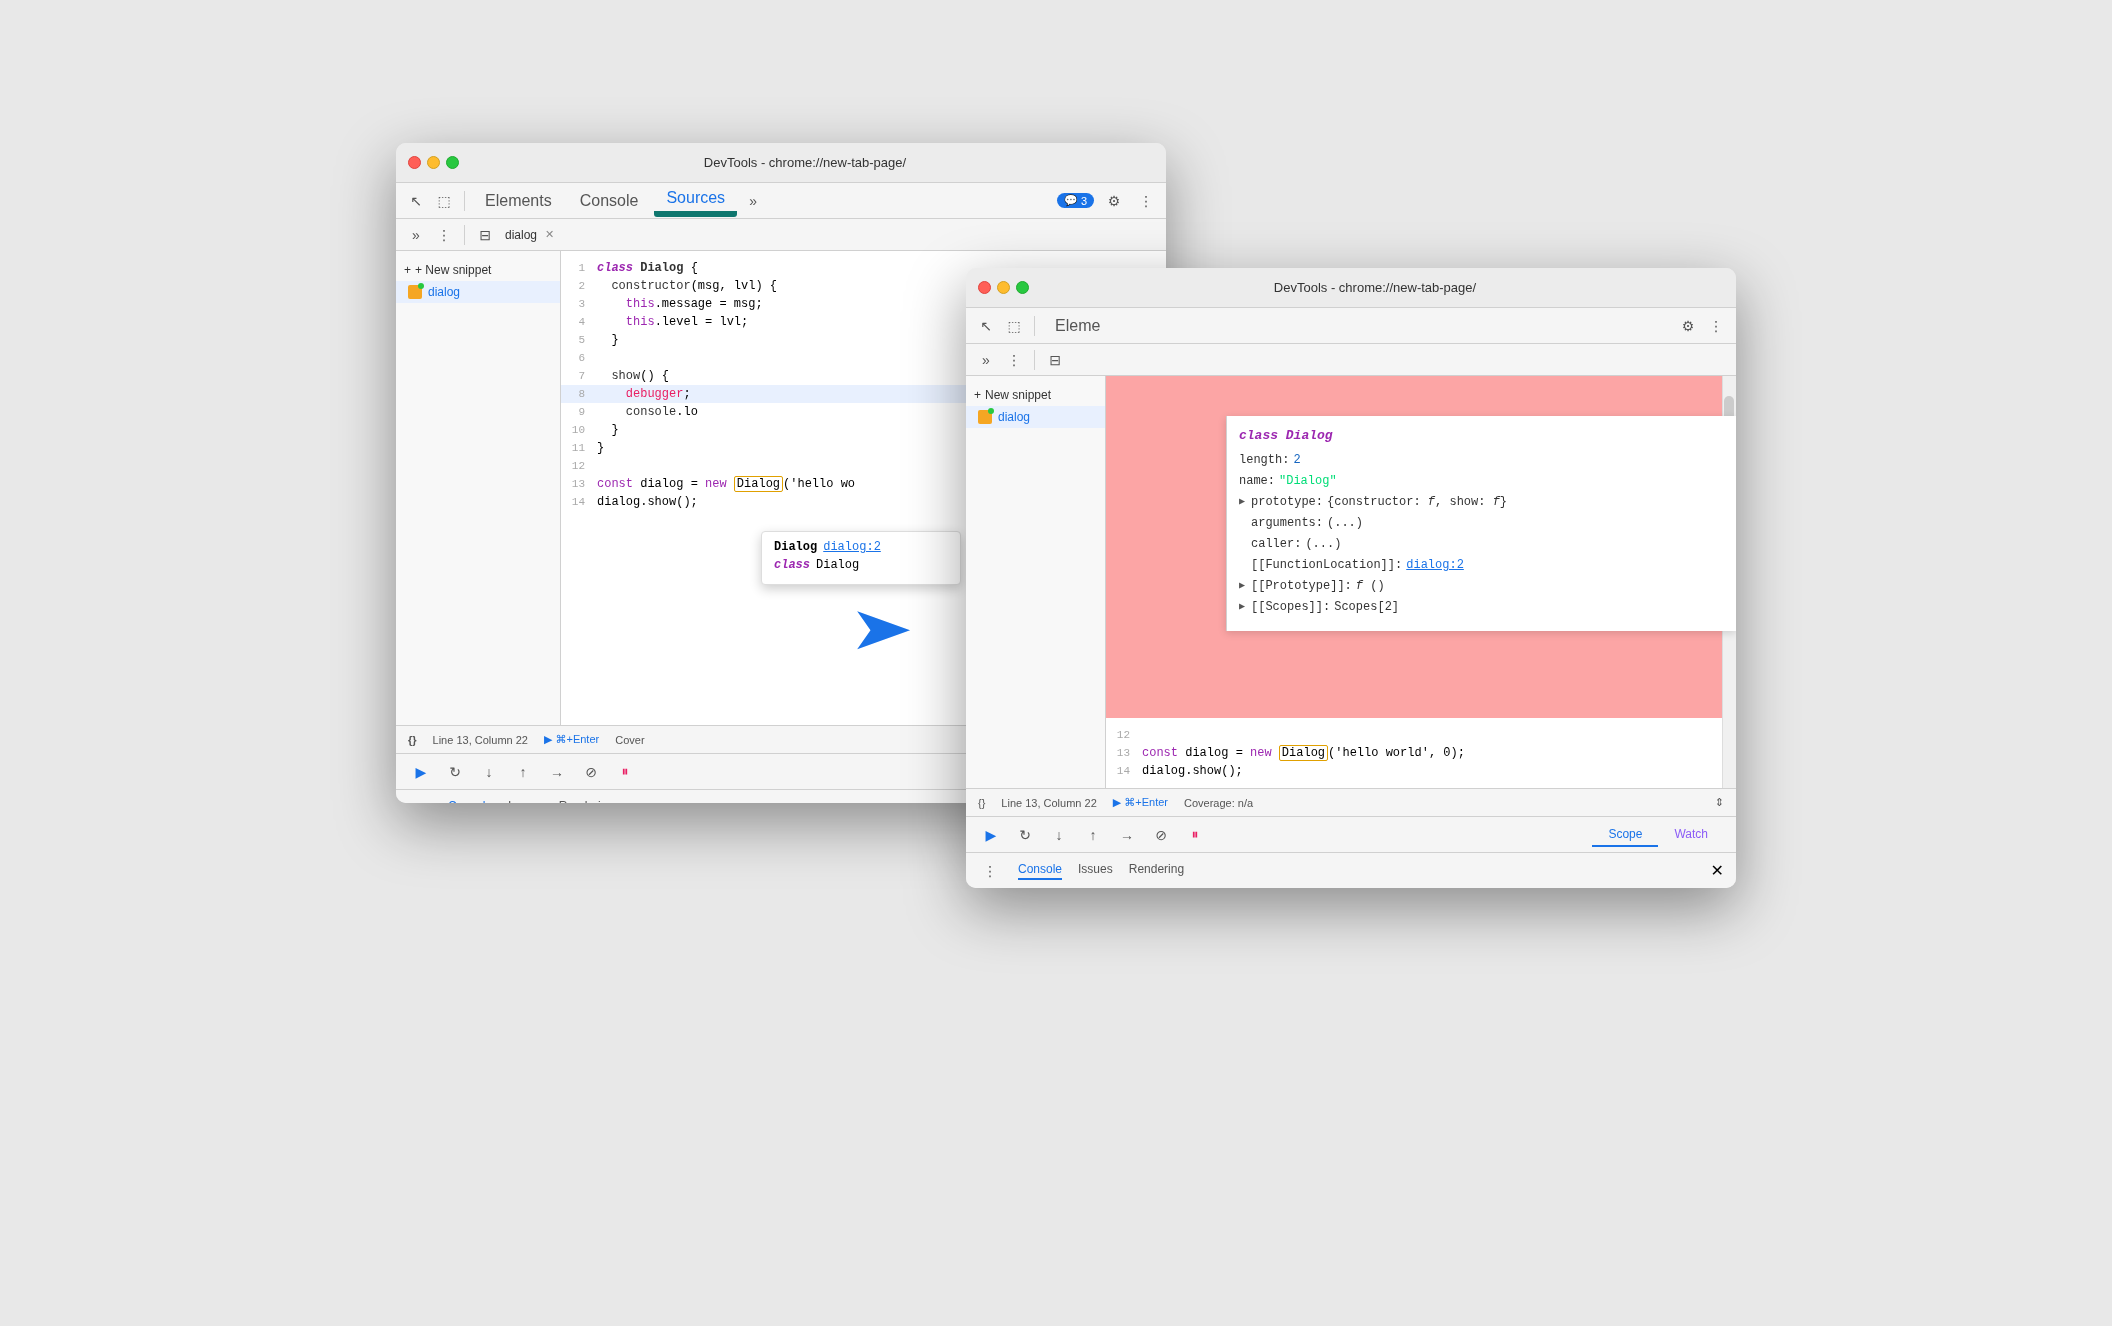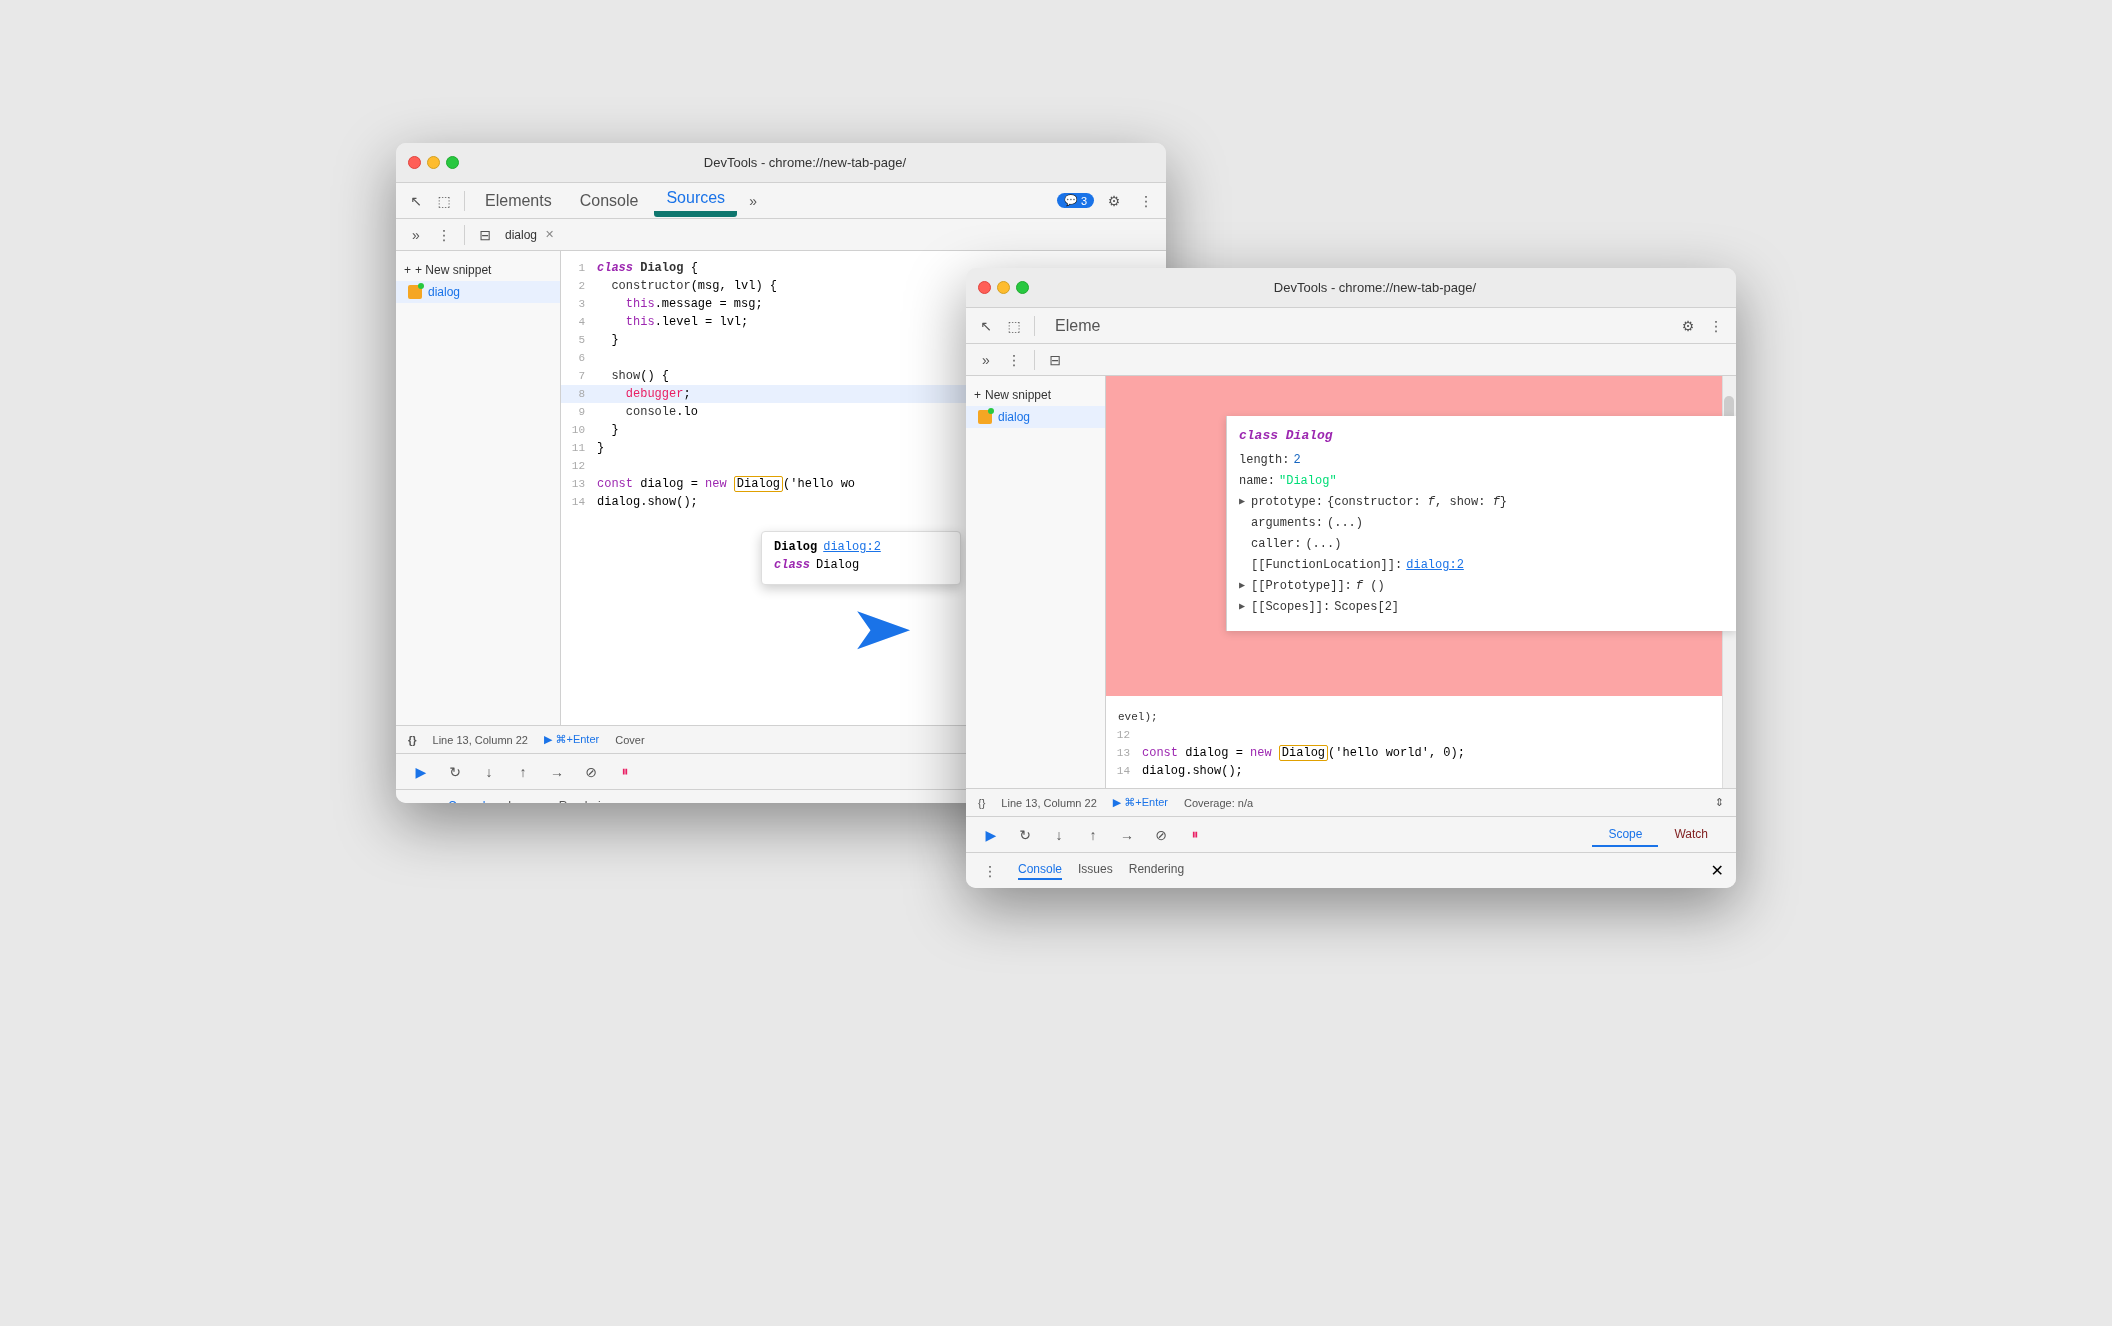--- a/index.html
+++ b/index.html
@@ -326,21 +326,21 @@
 
     .debug-tabs {
       margin-left: auto;
       display: flex;
       gap: 0;
     }
 
     .debug-tab {
       padding: 4px 16px;
       font-size: 12px;
-      color: #7f1d1d;
+      color: #8b5cf6;
       cursor: pointer;
       border-bottom: 2px solid transparent;
     }
 
     .debug-tab.active {
       color: #1a73e8;
       border-bottom: 2px solid #1a73e8;
     }
 
     
@@ -761,24 +761,20 @@
               <span class="inspector-val"><em>f</em> ()</span>
             </div>
             <div class="inspector-row">
               <span class="expand-triangle">▶</span>
               <span class="inspector-key">[[Scopes]]:</span>
               <span class="inspector-val">Scopes[2]</span>
             </div>
           </div>
 
           <div style="position:absolute;bottom:0;left:0;right:0;top:auto;padding:8px 0;font-family:'Courier New',monospace;font-size:12px;background:white;">
-            <div class="code-line" style="margin-top:4px;color:#aaa;font-size:11px;padding-left:4px;">
-              <span style="padding-right:8px;color:#ccc;"></span>
-              <span style="color:#333;">evel);</span>
-            </div>
             <div class="code-line">
               <span class="line-num">12</span>
               <span class="line-content"></span>
             </div>
             <div class="code-line">
               <span class="line-num">13</span>
               <span class="line-content"><span class="kw2">const</span> dialog = <span class="kw2">new</span> <span class="boxed">Dialog</span>('hello world', 0);</span>
             </div>
             <div class="code-line">
               <span class="line-num">14</span>

